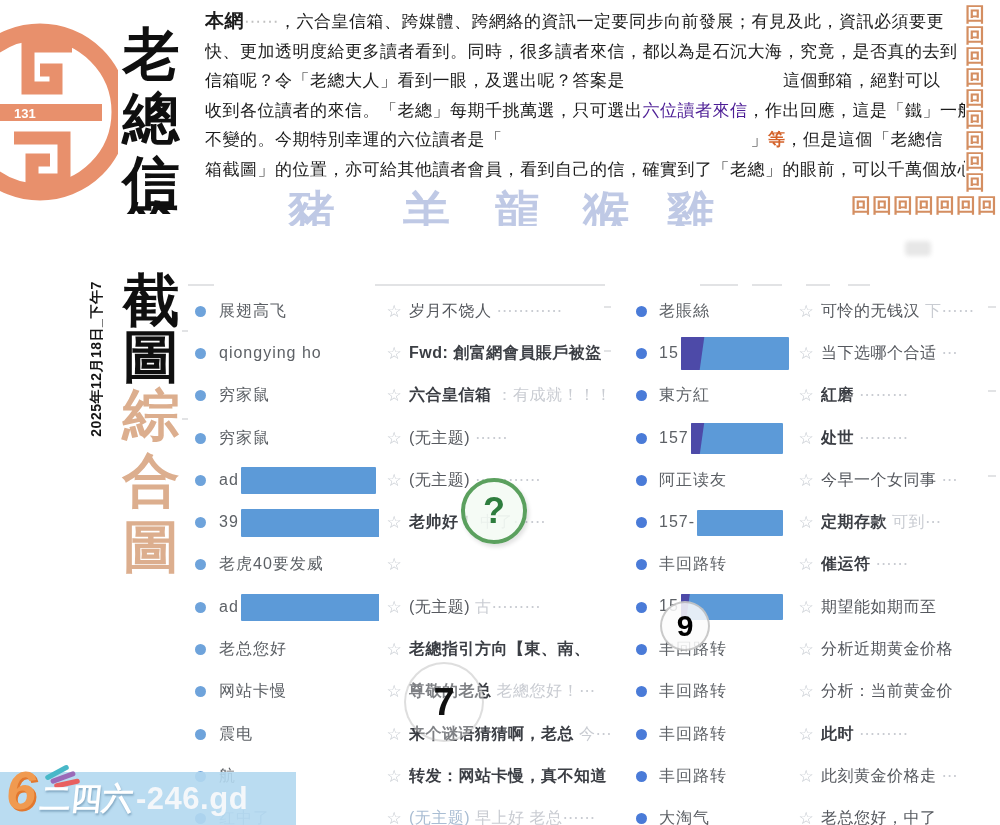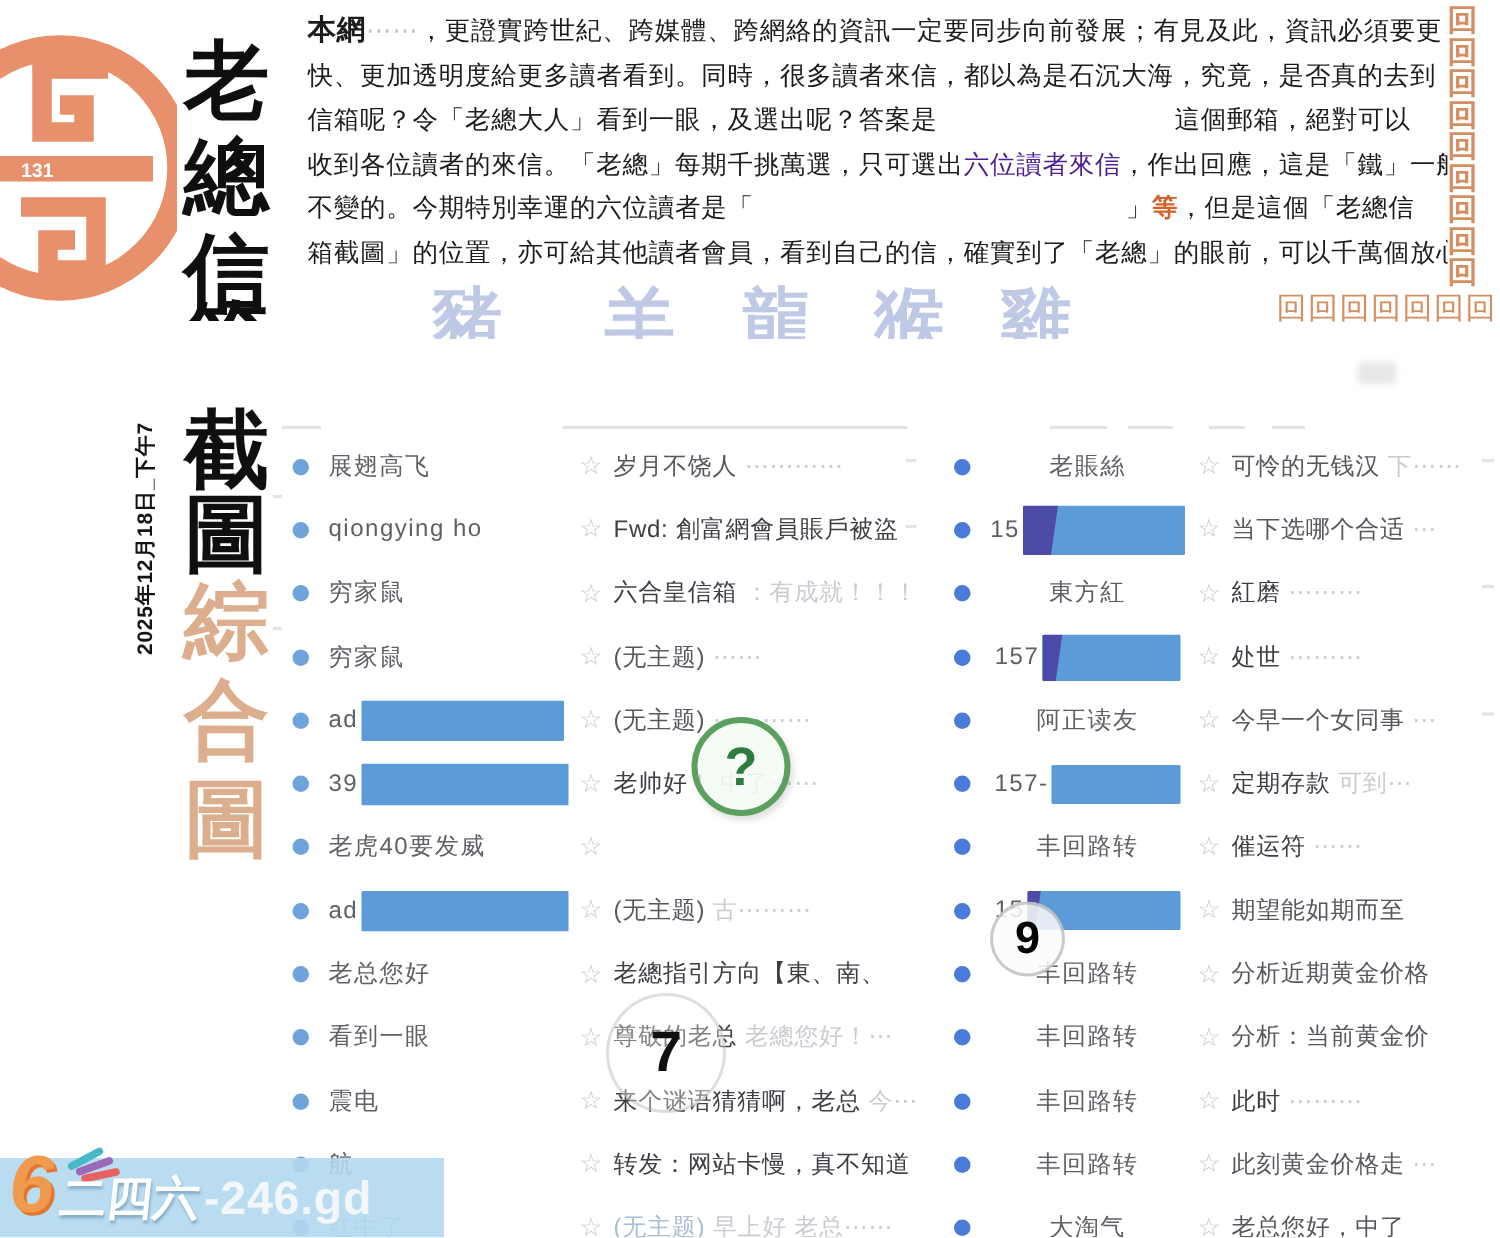--- a/index.html
+++ b/index.html
@@ -33,37 +33,37 @@
 
   
   .zodiac-band{position:absolute;left:260px;top:182px;width:520px;height:44px;overflow:hidden;}
   .zchar{position:absolute;top:0;font-family:"Liberation Serif","DejaVu Serif",serif;
     font-weight:700;font-size:47px;color:#96a6d4;opacity:.6;}
 
   
   .meander-v{position:absolute;right:4px;top:4px;width:42px;display:flex;flex-direction:column;
     align-items:center;color:#cd7b46;font-size:20px;line-height:21px;font-weight:700;opacity:.85;}
   .meander-h{position:absolute;right:2px;top:192px;color:#cd7b46;font-size:20px;
-    font-weight:400;opacity:.85;white-space:nowrap;letter-spacing:1px;}
+    font-weight:700;opacity:.85;white-space:nowrap;letter-spacing:1px;}
 
   
   .col{position:absolute;top:290px;}
   .col.left{left:186px;width:432px;}
   .col.right{left:630px;width:370px;height:535px;overflow:hidden;}
   .row{display:flex;align-items:center;height:42.3px;white-space:nowrap;overflow:hidden;cursor:pointer;}
   .dot{flex:0 0 11px;width:11px;height:11px;border-radius:50%;margin:0 13px 0 9px;}
   .col.left .dot{background:#6ea3db;}
   .col.right .dot{background:#4a7bd8;margin:0 12px 0 6px;}
   .sender{font-size:16px;color:#5d6166;overflow:hidden;letter-spacing:1px;}
   .col.left .sender{flex:0 0 160px;}
-  .col.right .sender{flex:0 0 132px;text-align:center;}
+  .col.right .sender{flex:0 0 132px;}
   .sender.fade{color:#9fb4cc;}
   .star{flex:0 0 30px;color:#c3c8cf;font-size:17px;text-align:center;}
   .subject{font-size:16px;color:#55585e;overflow:hidden;letter-spacing:.5px;}
-  .subject .main.b{color:#3b3e44;font-weight:400;}
+  .subject .main.b{color:#3b3e44;font-weight:700;}
   .subject .main.fade{color:#a9bdd3;}
   .preview{color:#c9ccd2;}
   .bar{display:inline-block;vertical-align:middle;background:#5c9ad8;border-radius:1px;
     position:relative;margin-left:2px;overflow:hidden;}
   .bar .indigo{position:absolute;left:-3px;top:0;bottom:0;background:#4d4aa8;transform:skewX(-8deg);}
 
   .tick{position:absolute;background:#e2e3e5;}
   .smudge{position:absolute;left:905px;top:241px;width:26px;height:15px;background:#e7e7e7;
     border-radius:4px;filter:blur(2px);}
 
@@ -104,21 +104,21 @@
     <svg width="130" height="192" viewBox="0 0 130 192">
       <circle cx="52" cy="96" r="80" fill="none" stroke="#e8906c" stroke-width="17"></circle>
       <rect x="-14" y="88" width="128" height="17" fill="#e8906c"></rect>
       <path d="M84,30 H40 V72 H68 V54 H52" fill="none" stroke="#e8906c" stroke-width="13"></path>
       <path d="M26,122 H76 V164 H44 V144 H62" fill="none" stroke="#e8906c" stroke-width="13"></path>
       <text x="26" y="102" font-size="13" font-weight="bold" fill="#ffffff">131</text>
     </svg>
   </div>
 
   <div class="header-text" id="header-text">
-      <div class="hline"><span class="seg-bold">本網</span><span class="seg-faint">⋯⋯</span><span>，更證實跨世紀、跨媒體、跨網絡的資訊一定要同步向前發展；有見及此，資訊必須要更</span></div>
+      <div class="hline"><span class="seg-bold">本網</span><span class="seg-faint">⋯⋯</span><span>，六合皇信箱、跨媒體、跨網絡的資訊一定要同步向前發展；有見及此，資訊必須要更</span></div>
       <div class="hline"><span>快、更加透明度給更多讀者看到。同時，很多讀者來信，都以為是石沉大海，究竟，是否真的去到「老總」的</span></div>
       <div class="hline"><span>信箱呢？令「老總大人」看到一眼，及選出呢？答案是</span><span class="seg-gap" style="width: 158px;"></span><span>這個郵箱，絕對可以</span></div>
       <div class="hline"><span>收到各位讀者的來信。「老總」每期千挑萬選，只可選出</span><span class="seg-magenta">六位讀者來信</span><span>，作出回應，這是「鐵」一般的傳統，是</span></div>
       <div class="hline"><span>不變的。今期特別幸運的六位讀者是「</span><span class="seg-gap" style="width: 248px;"></span><span>」</span><span class="seg-orange">等</span><span>，但是這個「老總信</span></div>
       <div class="hline"><span>箱截圖」的位置，亦可給其他讀者會員，看到自己的信，確實到了「老總」的眼前，可以千萬個放心，謝謝。</span></div>
     </div>
 
   <div id="vtitle">
       <div class="vchar" style="top: 26px;">老</div>
       <div class="vchar" style="top: 90px;">總</div>
@@ -202,21 +202,21 @@
         <span class="subject"><span class="main">(无主题)</span><span class="preview"> 古⋯⋯⋯</span></span>
       </div>
       <div class="row">
         <span class="dot"></span>
         <span class="sender">老总您好</span>
         <span class="star">☆</span>
         <span class="subject"><span class="main b">老總指引方向【東、南、</span></span>
       </div>
       <div class="row">
         <span class="dot"></span>
-        <span class="sender">看到一眼</span>
+        <span class="sender">网站卡慢</span>
         <span class="star">☆</span>
         <span class="subject"><span class="main b">尊敬的老总</span><span class="preview"> 老總您好！⋯</span></span>
       </div>
       <div class="row">
         <span class="dot"></span>
         <span class="sender">震电</span>
         <span class="star">☆</span>
         <span class="subject"><span class="main b">来个谜语猜猜啊，老总</span><span class="preview"> 今⋯</span></span>
       </div>
       <div class="row">

